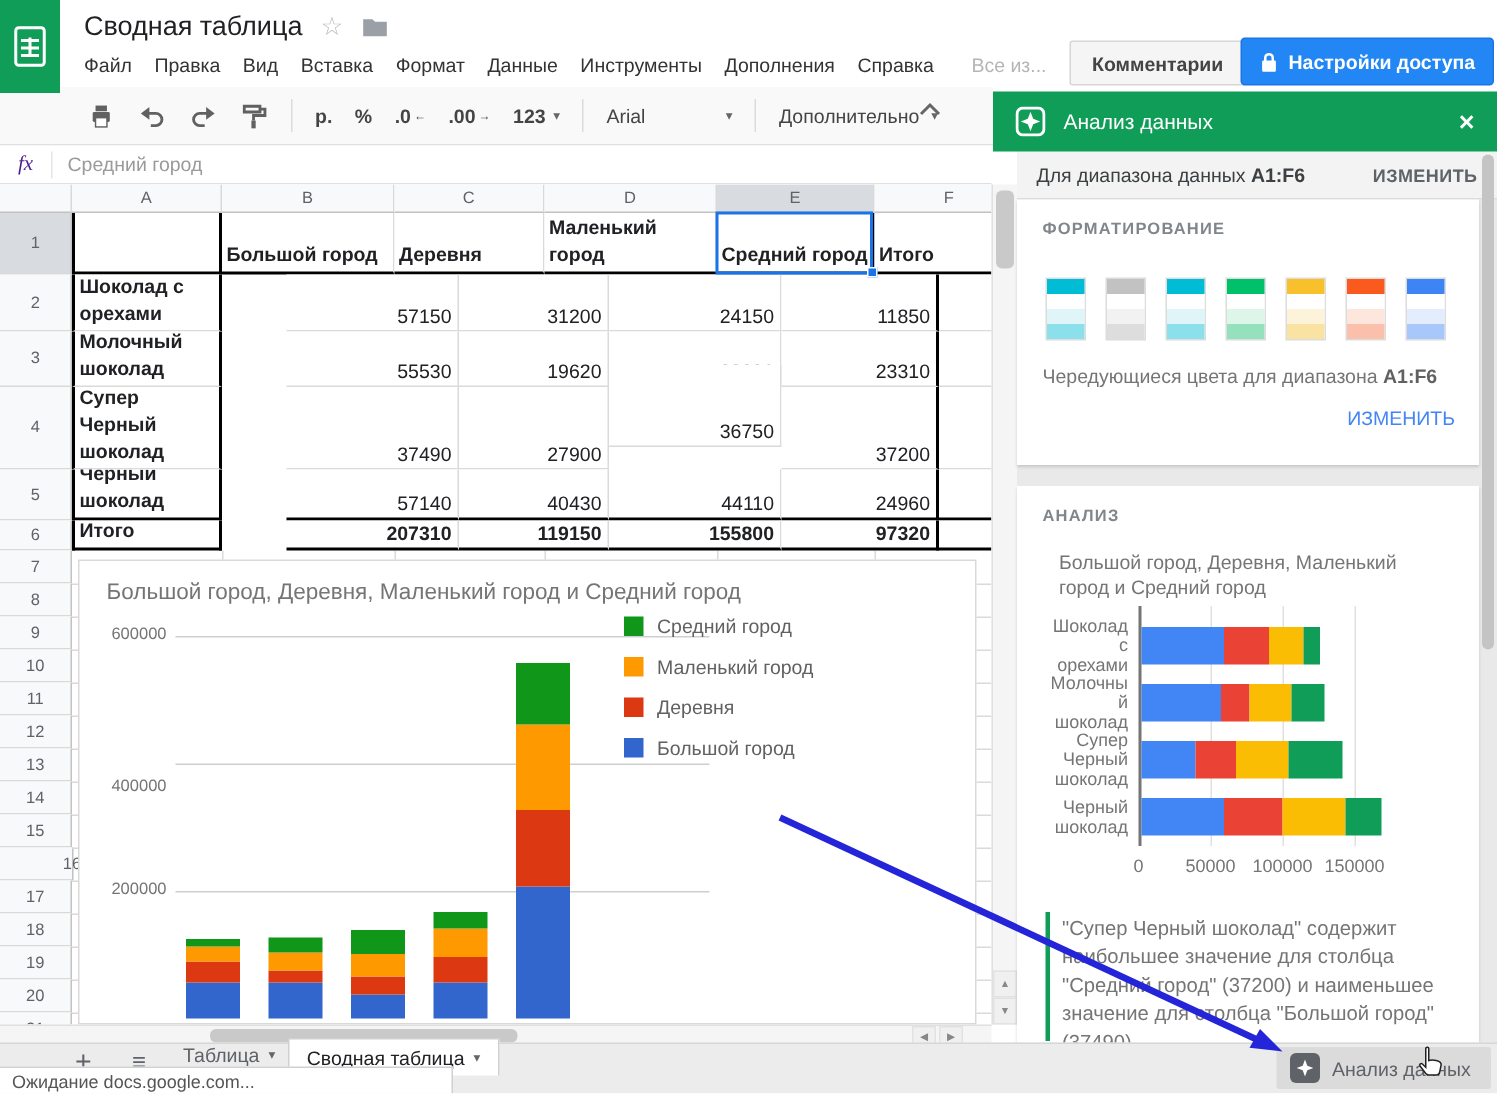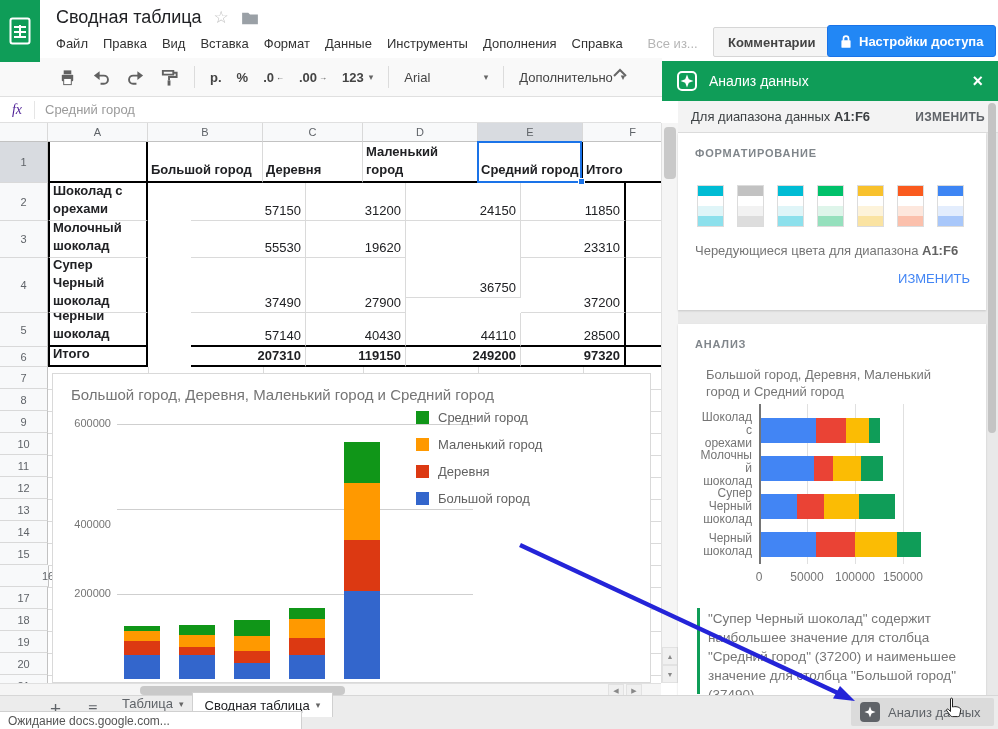--- a/index.html
+++ b/index.html
@@ -235,26 +235,26 @@
       <div class="cell lab" style="left: 48px; top: 135px; width: 100px; height: 55px; position: absolute; border-right: 2px solid rgb(0, 0, 0); border-bottom: 1px solid rgb(218, 218, 218); border-left: 2px solid rgb(0, 0, 0);">Супер Черный шоколад</div>
       <div class="cell num" style="left: 148px; top: 135px; width: 115px; height: 55px; position: absolute; border-right: 1px solid rgb(218, 218, 218); border-bottom: 1px solid rgb(218, 218, 218);">37490</div>
       <div class="cell num" style="left: 263px; top: 135px; width: 100px; height: 55px; position: absolute; border-right: 1px solid rgb(218, 218, 218); border-bottom: 1px solid rgb(218, 218, 218);">27900</div>
       <div class="cell num" style="left: 363px; top: 120px; width: 115px; height: 55px; position: absolute; border-right: 1px solid rgb(218, 218, 218); border-bottom: 1px solid rgb(218, 218, 218);">36750</div>
       <div class="cell num" style="left: 478px; top: 135px; width: 105px; height: 55px; position: absolute; border-right: 2px solid rgb(0, 0, 0); border-bottom: 1px solid rgb(218, 218, 218);">37200</div>
       <div class="cell num" style="left: 583px; top: 135px; width: 100px; height: 55px; position: absolute; border-right: 1px solid rgb(218, 218, 218); border-bottom: 1px solid rgb(218, 218, 218);">139340</div>
       <div class="cell lab" style="left: 48px; top: 190px; width: 100px; height: 34px; position: absolute; border-right: 2px solid rgb(0, 0, 0); border-bottom: 2px solid rgb(0, 0, 0); border-left: 2px solid rgb(0, 0, 0);">Черный шоколад</div>
       <div class="cell num" style="left: 148px; top: 190px; width: 115px; height: 34px; position: absolute; border-right: 1px solid rgb(218, 218, 218); border-bottom: 2px solid rgb(0, 0, 0);">57140</div>
       <div class="cell num" style="left: 263px; top: 190px; width: 100px; height: 34px; position: absolute; border-right: 1px solid rgb(218, 218, 218); border-bottom: 2px solid rgb(0, 0, 0);">40430</div>
       <div class="cell num" style="left: 363px; top: 190px; width: 115px; height: 34px; position: absolute; border-right: 1px solid rgb(218, 218, 218); border-bottom: 2px solid rgb(0, 0, 0);">44110</div>
-      <div class="cell num" style="left: 478px; top: 190px; width: 105px; height: 34px; position: absolute; border-right: 2px solid rgb(0, 0, 0); border-bottom: 2px solid rgb(0, 0, 0);">28500</div>
+      <div class="cell num" style="left: 478px; top: 190px; width: 105px; height: 34px; position: absolute; border-right: 2px solid rgb(0, 0, 0); border-bottom: 2px solid rgb(0, 0, 0);">24960</div>
       <div class="cell num" style="left: 583px; top: 190px; width: 100px; height: 34px; position: absolute; border-right: 1px solid rgb(218, 218, 218); border-bottom: 2px solid rgb(0, 0, 0);">166640</div>
       <div class="cell lab" style="left: 48px; top: 224px; width: 100px; height: 20px; position: absolute; border-right: 2px solid rgb(0, 0, 0); border-bottom: 2px solid rgb(0, 0, 0); border-left: 2px solid rgb(0, 0, 0);">Итого</div>
       <div class="cell num" style="left: 148px; top: 224px; width: 115px; height: 20px; position: absolute; border-right: 1px solid rgb(218, 218, 218); border-bottom: 2px solid rgb(0, 0, 0); font-weight: 700;">207310</div>
       <div class="cell num" style="left: 263px; top: 224px; width: 100px; height: 20px; position: absolute; border-right: 1px solid rgb(218, 218, 218); border-bottom: 2px solid rgb(0, 0, 0); font-weight: 700;">119150</div>
-      <div class="cell num" style="left: 363px; top: 224px; width: 115px; height: 20px; position: absolute; border-right: 1px solid rgb(218, 218, 218); border-bottom: 2px solid rgb(0, 0, 0); font-weight: 700;">249200</div>
+      <div class="cell num" style="left: 363px; top: 224px; width: 115px; height: 20px; position: absolute; border-right: 1px solid rgb(218, 218, 218); border-bottom: 2px solid rgb(0, 0, 0); font-weight: 700;">155800</div>
       <div class="cell num" style="left: 478px; top: 224px; width: 105px; height: 20px; position: absolute; border-right: 2px solid rgb(0, 0, 0); border-bottom: 2px solid rgb(0, 0, 0); font-weight: 700;">97320</div>
       <div class="cell num" style="left: 583px; top: 224px; width: 100px; height: 20px; position: absolute; border-right: 1px solid rgb(218, 218, 218); border-bottom: 2px solid rgb(0, 0, 0); font-weight: 700;">557680</div>
       <div style="left: 477px; top: 18px; width: 105px; height: 42px; position: absolute; border: 2px solid rgb(26, 115, 232); box-sizing: border-box; pointer-events: none;"></div>
       <div style="left: 578px; top: 55px; width: 7px; height: 7px; position: absolute; background: rgb(26, 115, 232); border: 1px solid rgb(255, 255, 255); box-sizing: border-box;"></div>
     </div>
 
   <div class="abs" id="sheetChart">
       <div class="chart-title" style="left: 18px; top: 12px; position: absolute;">Большой город, Деревня, Маленький город и Средний город</div>
       <div class="ytick" style="left: 0px; top: 213px; width: 58px; position: absolute;">200000</div>
       <div style="left: 64px; top: 220px; width: 356px; height: 1px; background: rgb(207, 207, 207); position: absolute;"></div>

